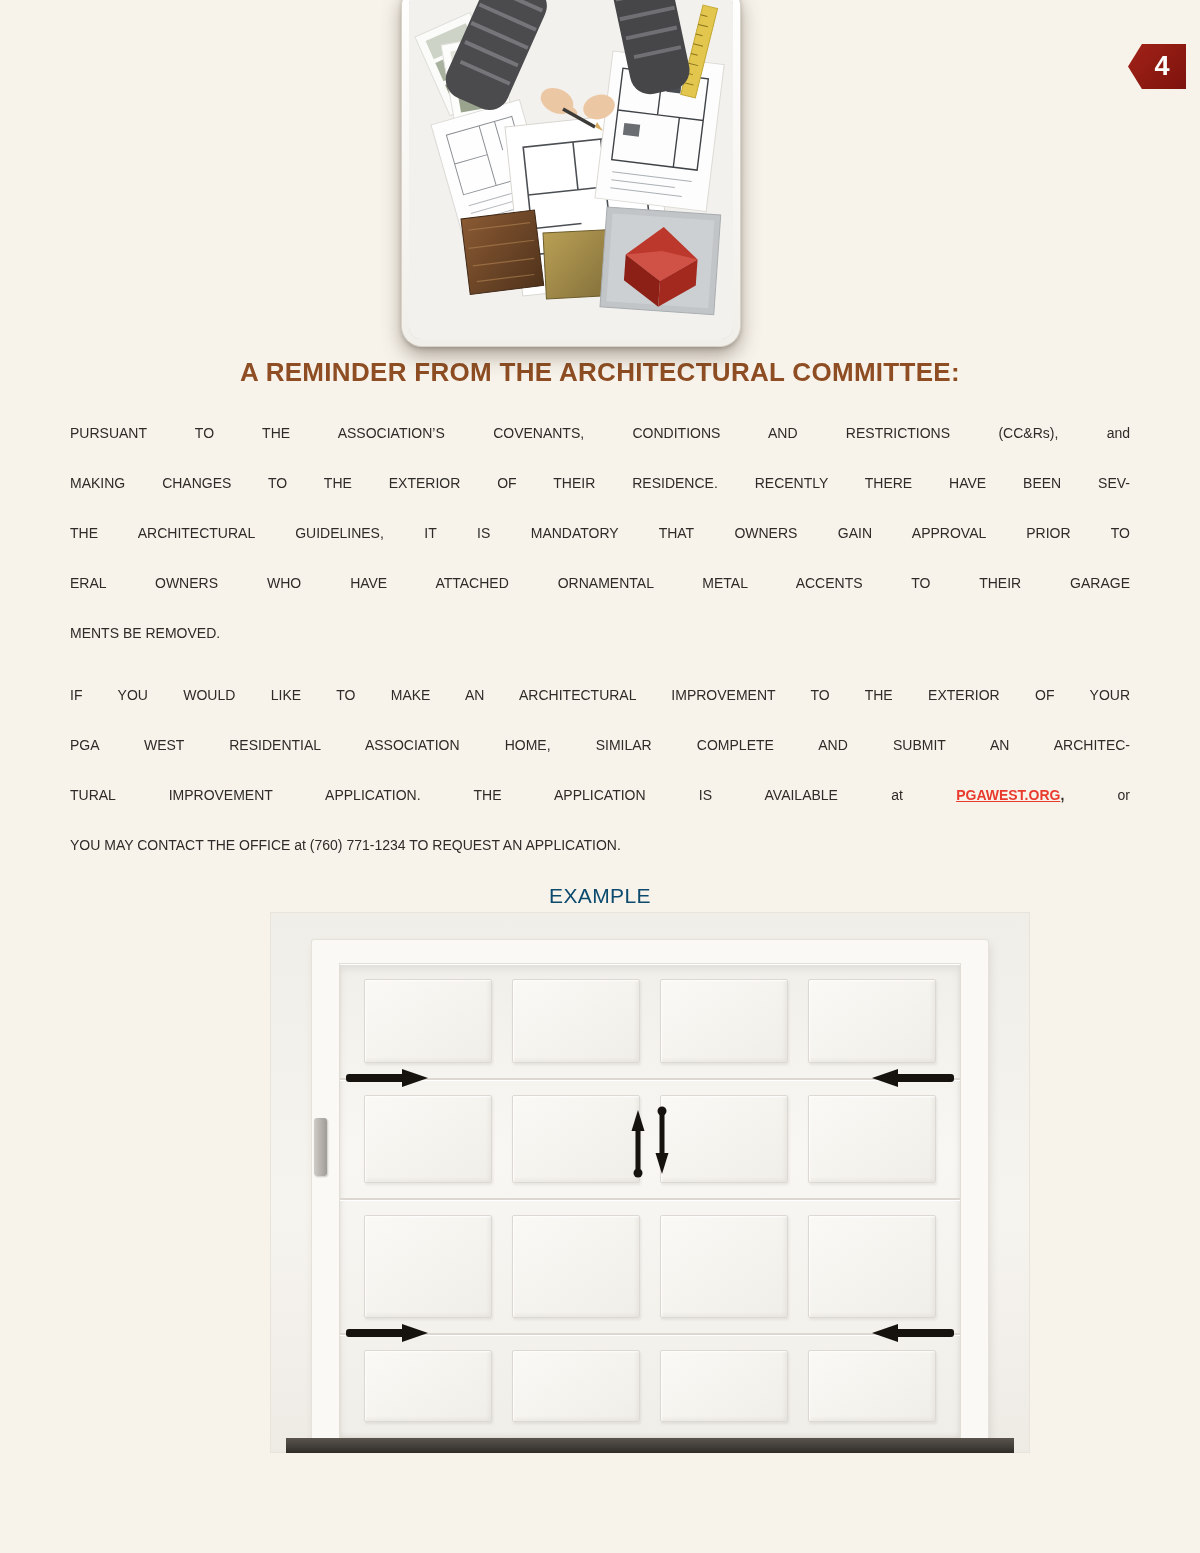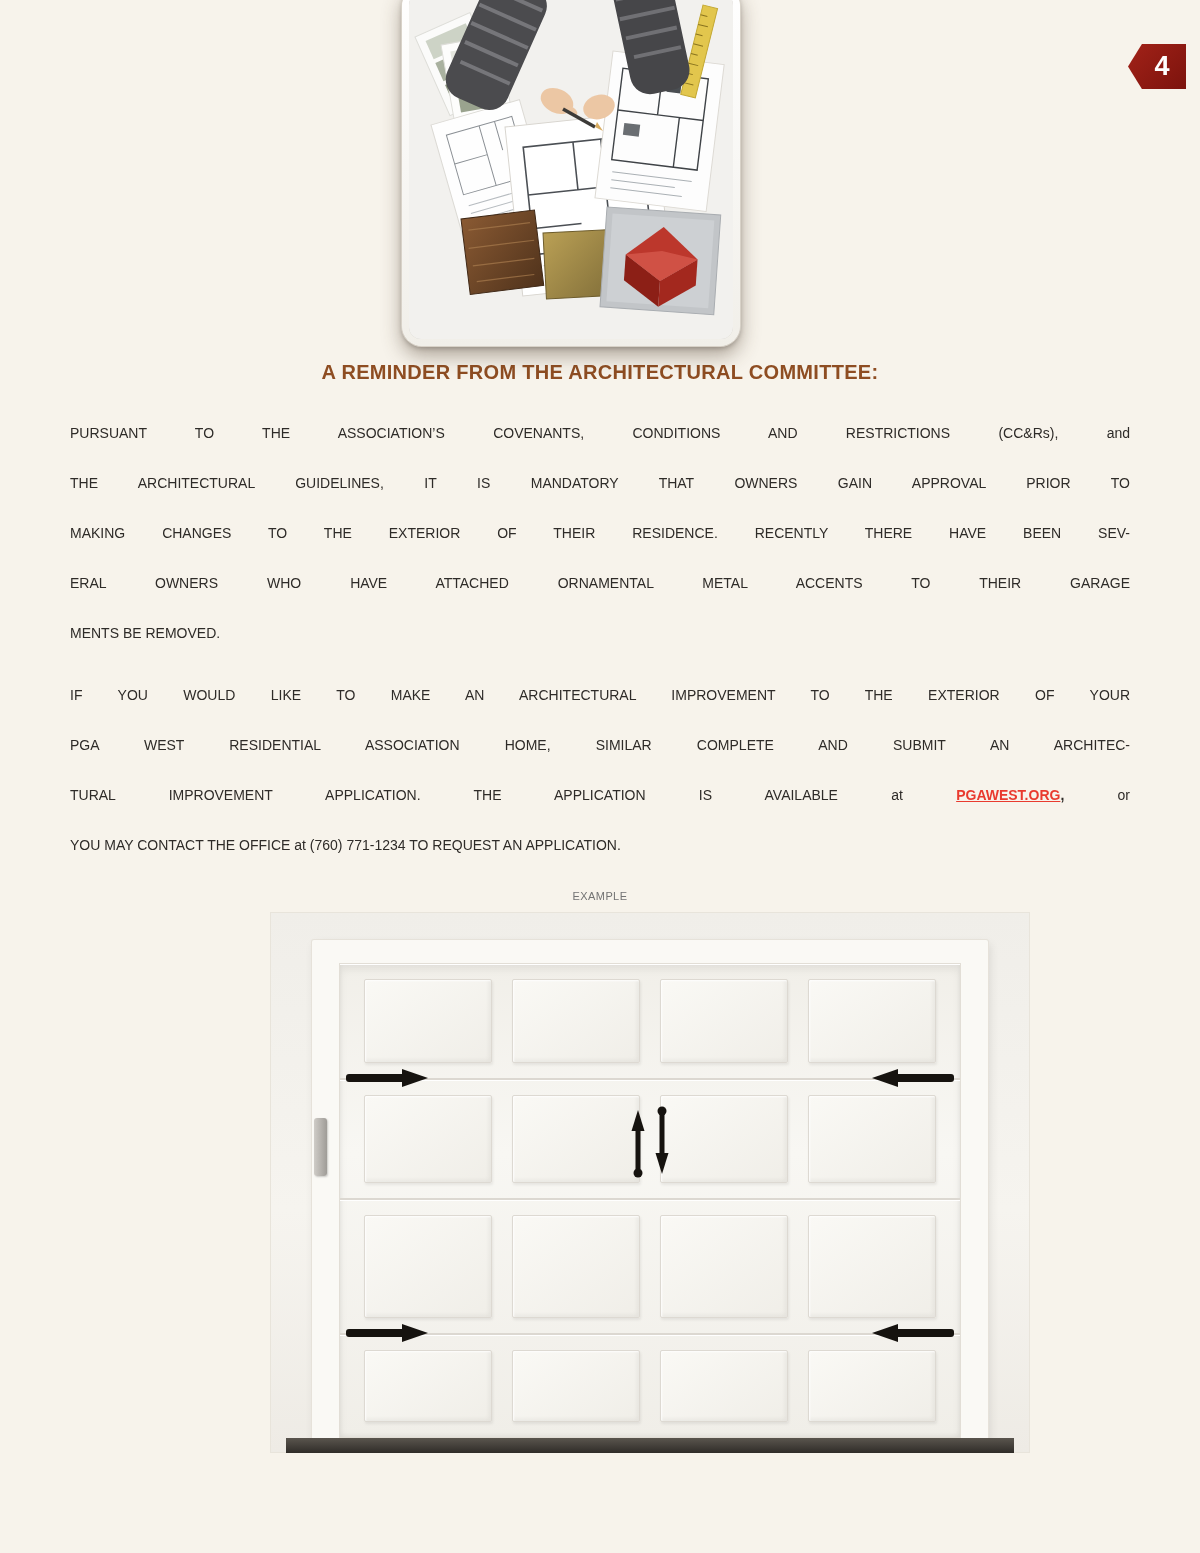--- a/index.html
+++ b/index.html
@@ -25,31 +25,31 @@
     position:absolute;top:44px;right:14px;width:58px;height:45px;
     clip-path:polygon(0 50%,24% 0,100% 0,100% 100%,24% 100%);
     background:linear-gradient(135deg,var(--badge-red,#a22218),#7c130d);
     color:#fff;display:flex;align-items:center;justify-content:center;
     font-size:27px;font-weight:700;padding-left:10px;box-sizing:border-box;
   }
 
   
   .heading{
     margin:0;padding:354px 40px 0;
-    text-align:center;font-size:20px;line-height:36px;font-weight:700;
+    text-align:center;font-size:26px;line-height:36px;font-weight:700;
     letter-spacing:.3px;color:var(--heading,#8e4d22);
   }
   .bodytext{margin:18px 70px 0;font-size:14px;}
   .para + .para{margin-top:12px;}
   .line{height:50px;line-height:50px;overflow:hidden;}
   .line.just{text-align:justify;text-align-last:justify;}
   .seg-link{color:var(--link-red,#e93a2e);font-weight:700;cursor:pointer;text-decoration:underline;}
   .seg-bold{font-weight:700;}
 
-  .example{margin-top:16px;text-align:center;font-size:11px;line-height:20px;letter-spacing:.4px;color:#737373;}
+  .example{margin-top:16px;text-align:center;font-size:21px;line-height:20px;letter-spacing:.4px;color:#0c4a6e;}
 
   
   .garage{position:relative;margin:6px 0 0 270px;width:760px;height:541px;overflow:hidden;}
   .g-wall{position:absolute;inset:0;background:linear-gradient(180deg,#f0eee9,#f6f4ef 55%,#eeebe5);border:1px solid #e8e4db;box-sizing:border-box;}
   .g-trim{position:absolute;left:42px;right:42px;top:28px;bottom:0;background:#faf9f5;
     box-shadow:0 0 0 1px #e6e2da,2px 4px 10px rgba(0,0,0,.10);border-radius:2px;}
   .g-latch{position:absolute;left:44px;top:206px;width:13px;height:58px;
     background:linear-gradient(90deg,#cfccc7,#9f9c97);border-radius:3px;box-shadow:1px 1px 2px rgba(0,0,0,.2);}
   .g-door{position:absolute;left:70px;right:70px;top:52px;bottom:16px;display:flex;flex-direction:column;
     background:linear-gradient(180deg,#f1efe9,#f8f7f3 40%,#f0eee8);
@@ -186,22 +186,22 @@
 
 <div class="page-badge">
   <span>4</span>
 </div>
 
 <h1 class="heading">A REMINDER FROM THE ARCHITECTURAL COMMITTEE:</h1>
 
 <div id="paragraphs" class="bodytext">
     <div class="para">
       <div class="line just"><span>PURSUANT TO THE ASSOCIATION’S COVENANTS, CONDITIONS AND RESTRICTIONS (CC&amp;Rs), and</span></div>
+      <div class="line just"><span>MAKING CHANGES TO THE EXTERIOR OF THEIR RESIDENCE.  RECENTLY THERE HAVE BEEN SEV-</span></div>
       <div class="line just"><span>THE ARCHITECTURAL GUIDELINES, IT IS MANDATORY THAT OWNERS GAIN APPROVAL PRIOR TO</span></div>
-      <div class="line just"><span>MAKING CHANGES TO THE EXTERIOR OF THEIR RESIDENCE.  RECENTLY THERE HAVE BEEN SEV-</span></div>
       <div class="line just"><span>ERAL OWNERS WHO HAVE ATTACHED ORNAMENTAL METAL ACCENTS TO THEIR GARAGE</span></div>
       <div class="line"><span>MENTS BE REMOVED.</span></div>
     </div>
     <div class="para">
       <div class="line just"><span>IF YOU WOULD LIKE TO MAKE AN ARCHITECTURAL IMPROVEMENT TO THE EXTERIOR OF YOUR</span></div>
       <div class="line just"><span>PGA WEST RESIDENTIAL ASSOCIATION HOME, SIMILAR COMPLETE AND SUBMIT AN ARCHITEC-</span></div>
       <div class="line just"><span>TURAL IMPROVEMENT APPLICATION.  THE APPLICATION IS AVAILABLE at </span><span class="seg-link">PGAWEST.ORG</span><span class="seg-bold">,</span><span> or</span></div>
       <div class="line"><span>YOU MAY CONTACT THE OFFICE at (760) 771-1234 TO REQUEST AN APPLICATION.</span></div>
     </div>
   </div>

